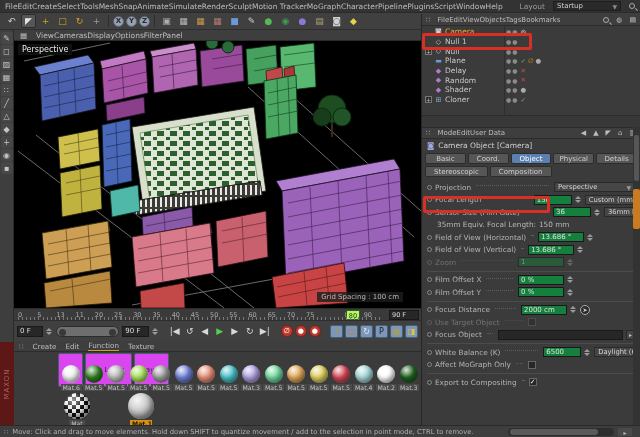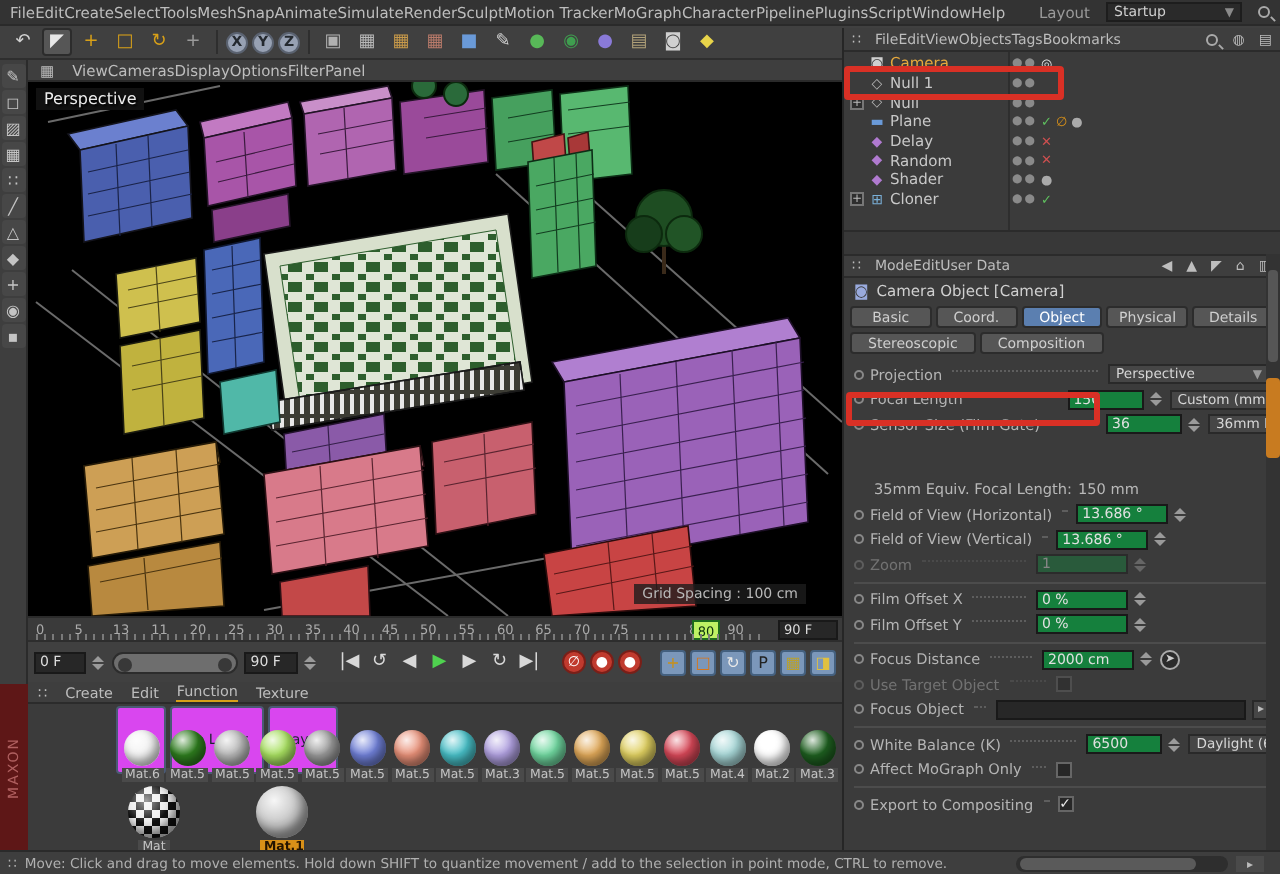--- a/index.html
+++ b/index.html
@@ -507,21 +507,21 @@
           <span class="leader"></span>
         <span class="nfield">36</span>
         <span class="stepper">
             <i class="u"></i>
             <i class="d"></i>
           </span>
         <span class="ddown">
             <span>36mm Photo (36.0 mm)</span>
           </span>
       </div>
-      <div class="prow" style="padding-left:10px;margin-top:20px;">
+      <div class="prow" style="padding-left:10px;">
         <span class="statictext">35mm Equiv. Focal Length:</span>
         <span class="statictext">150 mm</span>
       </div>
       <div class="prow">
         <span class="adot"></span>
         <span class="plabel">Field of View (Horizontal)</span>
           <span class="leader"></span>
         <span class="nfield wide">13.686 °</span>
         <span class="stepper">
             <i class="u"></i>

